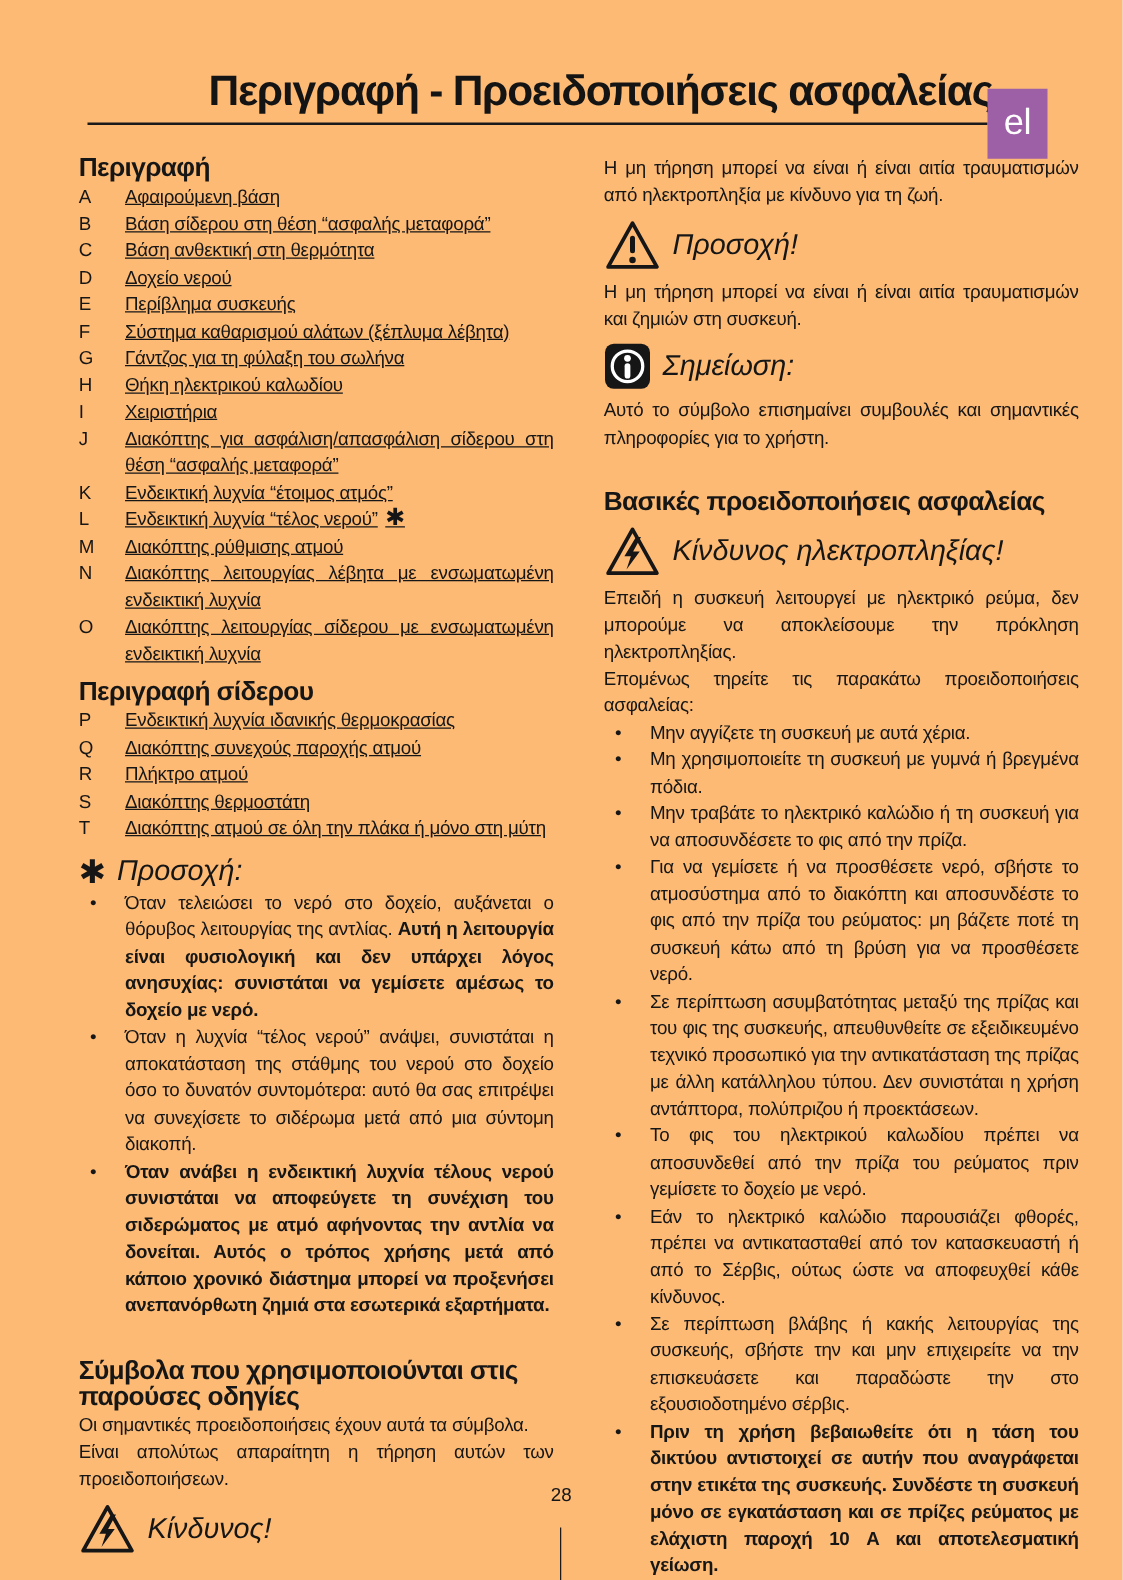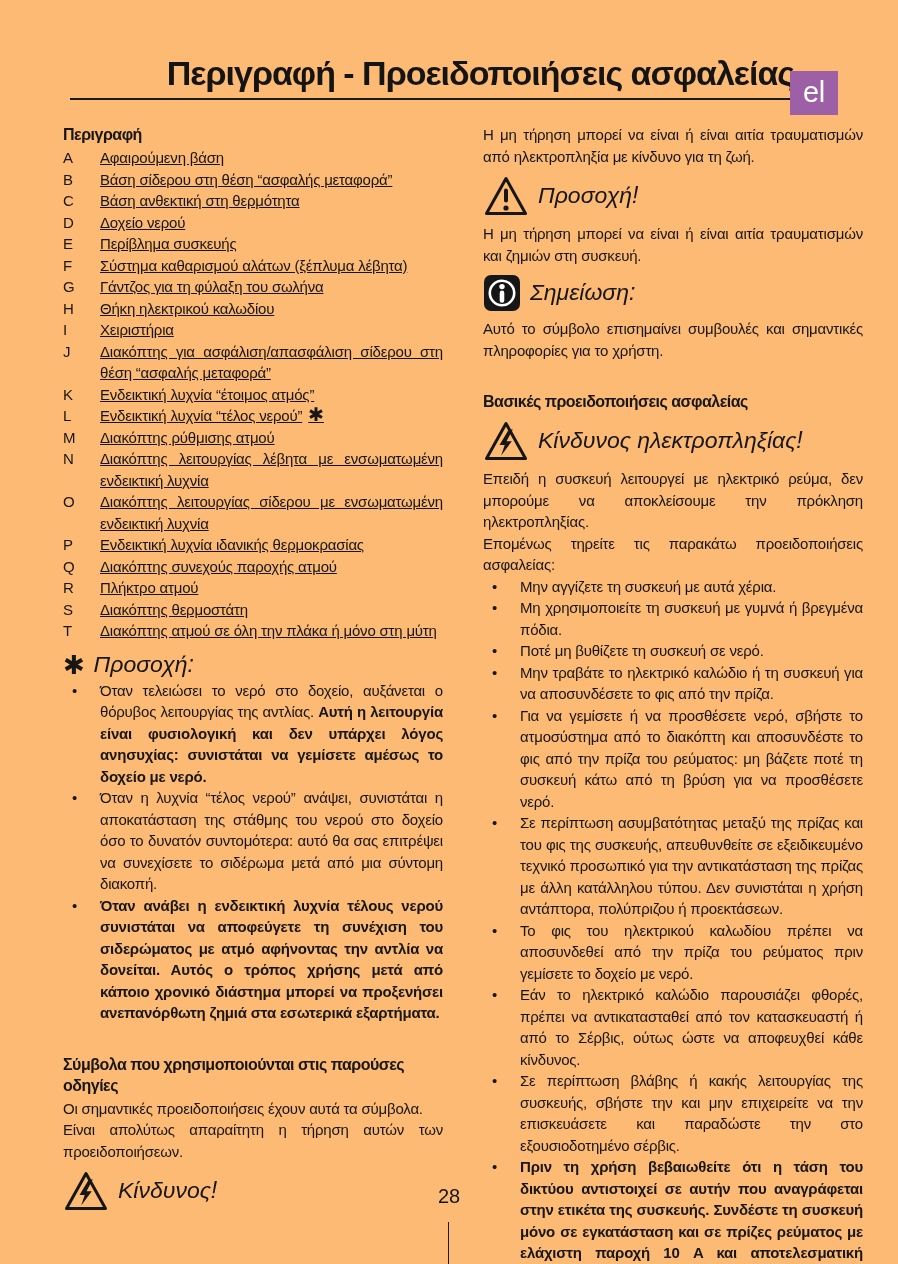--- a/index.html
+++ b/index.html
@@ -10,45 +10,45 @@
     font-size:15px; line-height:21.5px; letter-spacing:-0.2px;
   }
   
   .header { position:relative; height:118px; }
   .title {
     position:absolute; top:56px; right:104px; margin:0; white-space:nowrap;
     font-size:34px; line-height:34px; font-weight:700; letter-spacing:-1px; color:#141414;
   }
   .title-line { position:absolute; top:98px; left:70px; right:108px; height:2px; background:#1a1a1a; }
   .lang-badge {
-    position:absolute; top:71px; right:60px; width:48px; height:44px;
+    position:absolute; top:71px; right:60px; width:48px; height:56px;
     display:flex; align-items:center; justify-content:center;
     color:#ffffff; font-size:29px; line-height:1; padding-bottom:2px; box-sizing:border-box;
   }
   
   .cols { display:flex; gap:40px; padding:6px 35px 0 63px; }
   .col { width:380px; flex:0 0 380px; }
-  .sec { font-size:16px; letter-spacing:-0.5px; font-weight:700; margin:9px 0 2px 0; line-height:21px; }
+  .sec { font-size:21px; letter-spacing:-0.5px; font-weight:700; margin:9px 0 2px 0; line-height:21px; }
   .sec.first { margin-top:0; }
   .li-row { display:flex; }
   .li-key { flex:0 0 37px; }
   .li-txt { flex:1; text-align:justify;text-decoration:underline; }
   .just { margin:0; text-align:justify; }
   .bullet { position:relative; padding-left:37px; text-align:justify; }
   .bullet::before { content:"\2022"; position:absolute; left:9px; top:0; }
   .b { font-weight:700; }
   .note-head { display:flex; align-items:center; gap:9px; margin:10px 0 2px 0; }
   .ast-big { font-size:26px; line-height:1; font-weight:700; }
   .ast-small { font-size:19px; line-height:1; font-weight:700; margin-left:6px; }
   .icon-label { font-style:italic; font-size:23px; letter-spacing:0; }
   .icon-row { display:flex; align-items:center; gap:9px; margin:8px 0 6px 0; }
   .icon-row svg, .note-head svg { flex:0 0 auto; display:block; }
   .gap-top { margin-top:30px; }
   
-  .page-num { position:absolute; left:0; right:0; top:1186px; text-align:center; font-size:20px; letter-spacing:0; }
+  .page-num { position:absolute; left:0; right:0; top:1186px; text-align:center; font-size:15px; letter-spacing:0; }
   .fold-line { position:absolute; left:448px; top:1222px; width:1px; height:42px; background:#1a1a1a; }
 </style>
 </head>
 <body>
 
 <div class="page">
 
   <div class="header">
     <h1 class="title">Περιγραφή - Προειδοποιήσεις ασφαλείας</h1>
     <div class="title-line"></div>
@@ -116,20 +116,21 @@
         </div>
       <div class="li-row">
           <span class="li-key">N</span>
           <span class="li-txt">Διακόπτης λειτουργίας λέβητα με ενσωματωμένη ενδεικτική λυχνία</span>
         </div>
       <div class="li-row">
           <span class="li-key">O</span>
           <span class="li-txt">Διακόπτης λειτουργίας σίδερου με ενσωματωμένη ενδεικτική λυχνία</span>
         </div>
 
+      <div class="sec">Περιγραφή σίδερου</div>
 
       <div class="li-row">
           <span class="li-key">P</span>
           <span class="li-txt">Ενδεικτική λυχνία ιδανικής θερμοκρασίας</span>
         </div>
       <div class="li-row">
           <span class="li-key">Q</span>
           <span class="li-txt">Διακόπτης συνεχούς παροχής ατμού</span>
         </div>
       <div class="li-row">
@@ -209,21 +210,20 @@
           </svg>
         </span>
         <span class="icon-label">Κίνδυνος ηλεκτροπληξίας!</span>
       </div>
 
       <p class="just">Επειδή η συσκευή λειτουργεί με ηλεκτρικό ρεύμα, δεν μπορούμε να αποκλείσουμε την πρόκληση ηλεκτροπληξίας.</p>
       <p class="just">Επομένως τηρείτε τις παρακάτω προειδοποιήσεις ασφαλείας:</p>
 
       <div class="bullet"><span>Μην αγγίζετε τη συσκευή με αυτά χέρια.</span></div>
       <div class="bullet"><span>Μη χρησιμοποιείτε τη συσκευή με γυμνά ή βρεγμένα πόδια.</span></div>
-      <div class="bullet"><span>Ποτέ μη βυθίζετε τη συσκευή σε νερό.</span></div>
       <div class="bullet"><span>Μην τραβάτε το ηλεκτρικό καλώδιο ή τη συσκευή για να αποσυνδέσετε το φις από την πρίζα.</span></div>
       <div class="bullet"><span>Για να γεμίσετε ή να προσθέσετε νερό, σβήστε το ατμοσύστημα από το διακόπτη και αποσυνδέστε το φις από την πρίζα του ρεύματος: μη βάζετε ποτέ τη συσκευή κάτω από τη βρύση για να προσθέσετε νερό.</span></div>
       <div class="bullet"><span>Σε περίπτωση ασυμβατότητας μεταξύ της πρίζας και του φις της συσκευής, απευθυνθείτε σε εξειδικευμένο τεχνικό προσωπικό για την αντικατάσταση της πρίζας με άλλη κατάλληλου τύπου. Δεν συνιστάται η χρήση αντάπτορα, πολύπριζου ή προεκτάσεων.</span></div>
       <div class="bullet"><span>Το φις του ηλεκτρικού καλωδίου πρέπει να αποσυνδεθεί από την πρίζα του ρεύματος πριν γεμίσετε το δοχείο με νερό.</span></div>
       <div class="bullet"><span>Εάν το ηλεκτρικό καλώδιο παρουσιάζει φθορές, πρέπει να αντικατασταθεί από τον κατασκευαστή ή από το Σέρβις, ούτως ώστε να αποφευχθεί κάθε κίνδυνος.</span></div>
       <div class="bullet"><span>Σε περίπτωση βλάβης ή κακής λειτουργίας της συσκευής, σβήστε την και μην επιχειρείτε να την επισκευάσετε και παραδώστε την στο εξουσιοδοτημένο σέρβις.</span></div>
       <div class="bullet"><span class="b">Πριν τη χρήση βεβαιωθείτε ότι η τάση του δικτύου αντιστοιχεί σε αυτήν που αναγράφεται στην ετικέτα της συσκευής. Συνδέστε τη συσκευή μόνο σε εγκατάσταση και σε πρίζες ρεύματος με ελάχιστη παροχή 10 A και αποτελεσματική γείωση.</span></div>
     </div>
   </div>
 

